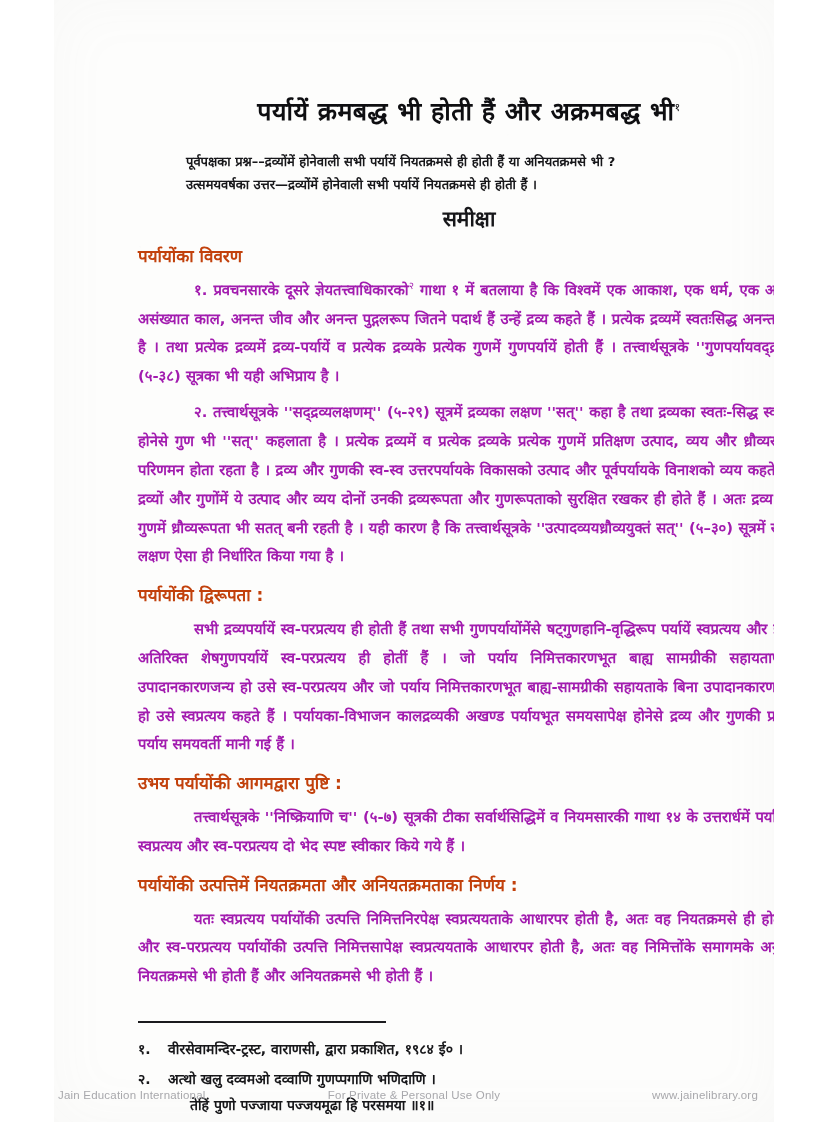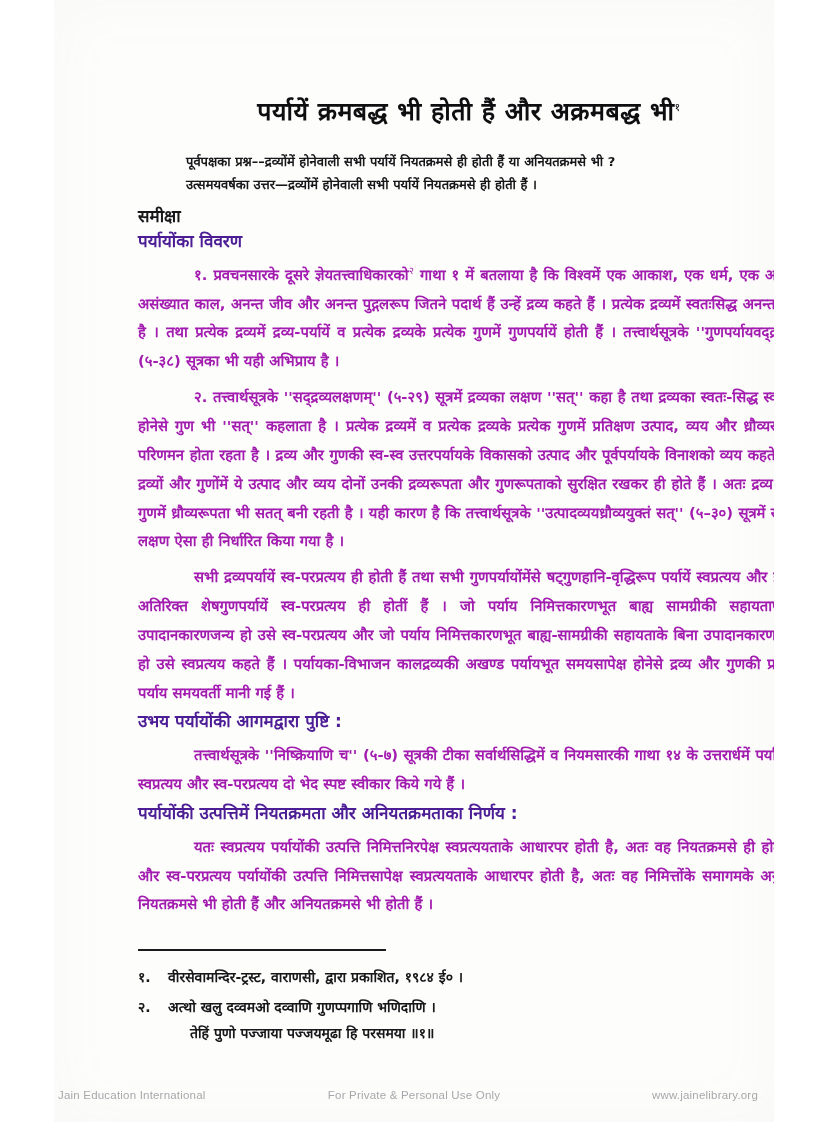--- a/index.html
+++ b/index.html
@@ -64,31 +64,32 @@
     margin: 24px 0 0 0;
     padding-left: 48px;
     font-size: 13px;
     line-height: 1.72;
     font-weight: 600;
   }
   .qa .qa-line { display: block; white-space: nowrap; }
 
   .section-center {
     margin: 8px 0 0 0;
-    font-size: 17px;
+    text-align: center;
+    font-size: 21px;
     font-weight: 700;
   }
 
   
   .heading {
-    margin: 3px 0 0 0;
+    margin: 13px 0 0 0;
     font-size: 17px;
     font-weight: 700;
     line-height: 1.4;
-    color: #4c1d95;
+    color: #c2410c;
   }
 
   
   .para {
     margin: 7px 0 0 0;
     font-size: 14.8px;
     line-height: 1.95;
     text-align: justify;
     text-justify: inter-word;
     font-weight: 600;
@@ -168,20 +169,21 @@
     </div>
 
     <div class="section-center">समीक्षा</div>
 
     <h2 class="heading">पर्यायोंका विवरण</h2>
 
     <p class="para indent"><span>१. प्रवचनसारके दूसरे ज्ञेयतत्त्वाधिकारको</span><sup class="fn-ref">२</sup><span> गाथा  १ में  बतलाया है कि विश्वमें एक आकाश, एक धर्म, एक अधर्म,  असंख्यात काल,  अनन्त जीव और अनन्त पुद्गलरूप जितने पदार्थ हैं उन्हें द्रव्य कहते हैं । प्रत्येक द्रव्यमें  स्वतःसिद्ध  अनन्त गुण है ।  तथा प्रत्येक द्रव्यमें  द्रव्य-पर्यायें व  प्रत्येक द्रव्यके  प्रत्येक गुणमें गुणपर्यायें होती हैं । तत्त्वार्थसूत्रके ''गुणपर्यायवद्द्रव्यं'' (५-३८) सूत्रका भी यही अभिप्राय है ।</span></p>
 
     <p class="para indent">२.  तत्त्वार्थसूत्रके ''सद्द्रव्यलक्षणम्'' (५-२९) सूत्रमें द्रव्यका लक्षण ''सत्'' कहा है तथा द्रव्यका स्वतः-सिद्ध स्वभाव होनेसे गुण भी ''सत्'' कहलाता है । प्रत्येक द्रव्यमें व प्रत्येक द्रव्यके प्रत्येक गुणमें प्रतिक्षण उत्पाद, व्यय और ध्रौव्यरूपसे  परिणमन होता रहता है ।  द्रव्य और गुणकी स्व-स्व  उत्तरपर्यायके विकासको उत्पाद और पूर्वपर्यायके  विनाशको व्यय कहते हैं ।  द्रव्यों और गुणोंमें ये उत्पाद  और व्यय दोनों उनकी द्रव्यरूपता और गुणरूपताको सुरक्षित रखकर ही होते हैं । अतः द्रव्य और गुणमें ध्रौव्यरूपता भी  सतत् बनी रहती है । यही कारण है कि तत्त्वार्थसूत्रके ''उत्पादव्ययध्रौव्ययुक्तं सत्'' (५–३०) सूत्रमें सत्का लक्षण ऐसा ही निर्धारित किया गया है ।</p>
 
+    <h2 class="heading">पर्यायोंकी द्विरूपता :</h2>
     <p class="para indent">सभी द्रव्यपर्यायें  स्व-परप्रत्यय ही  होती हैं  तथा सभी  गुणपर्यायोंमेंसे  षट्गुणहानि-वृद्धिरूप  पर्यायें स्वप्रत्यय और इनके अतिरिक्त शेषगुणपर्यायें  स्व-परप्रत्यय ही  होतीं हैं ।  जो पर्याय निमित्तकारणभूत बाह्य सामग्रीकी सहायतापूर्वक  उपादानकारणजन्य हो  उसे  स्व-परप्रत्यय और जो  पर्याय निमित्तकारणभूत बाह्य-सामग्रीकी सहायताके बिना  उपादानकारणजन्य हो  उसे स्वप्रत्यय  कहते हैं ।  पर्यायका-विभाजन कालद्रव्यकी अखण्ड पर्यायभूत समयसापेक्ष होनेसे द्रव्य और गुणकी प्रत्येक पर्याय समयवर्ती मानी गई हैं ।</p>
 
     <h2 class="heading">उभय पर्यायोंकी आगमद्वारा पुष्टि :</h2>
     <p class="para indent">तत्त्वार्थसूत्रके ''निष्क्रियाणि च'' (५-७)  सूत्रकी टीका सर्वार्थसिद्धिमें व  नियमसारकी  गाथा १४ के उत्तरार्धमें पर्यायोंके स्वप्रत्यय और स्व-परप्रत्यय दो भेद स्पष्ट स्वीकार किये गये हैं ।</p>
 
     <h2 class="heading">पर्यायोंकी उत्पत्तिमें नियतक्रमता और अनियतक्रमताका निर्णय :</h2>
     <p class="para indent">यतः स्वप्रत्यय पर्यायोंकी उत्पत्ति निमित्तनिरपेक्ष स्वप्रत्ययताके आधारपर होती है, अतः वह नियतक्रमसे ही होती है  और स्व-परप्रत्यय  पर्यायोंकी उत्पत्ति  निमित्तसापेक्ष स्वप्रत्ययताके आधारपर होती है, अतः वह निमित्तोंके समागमके अनुसार नियतक्रमसे भी होती हैं और अनियतक्रमसे भी होती हैं ।</p>
 
     <hr class="fn-rule">
 

